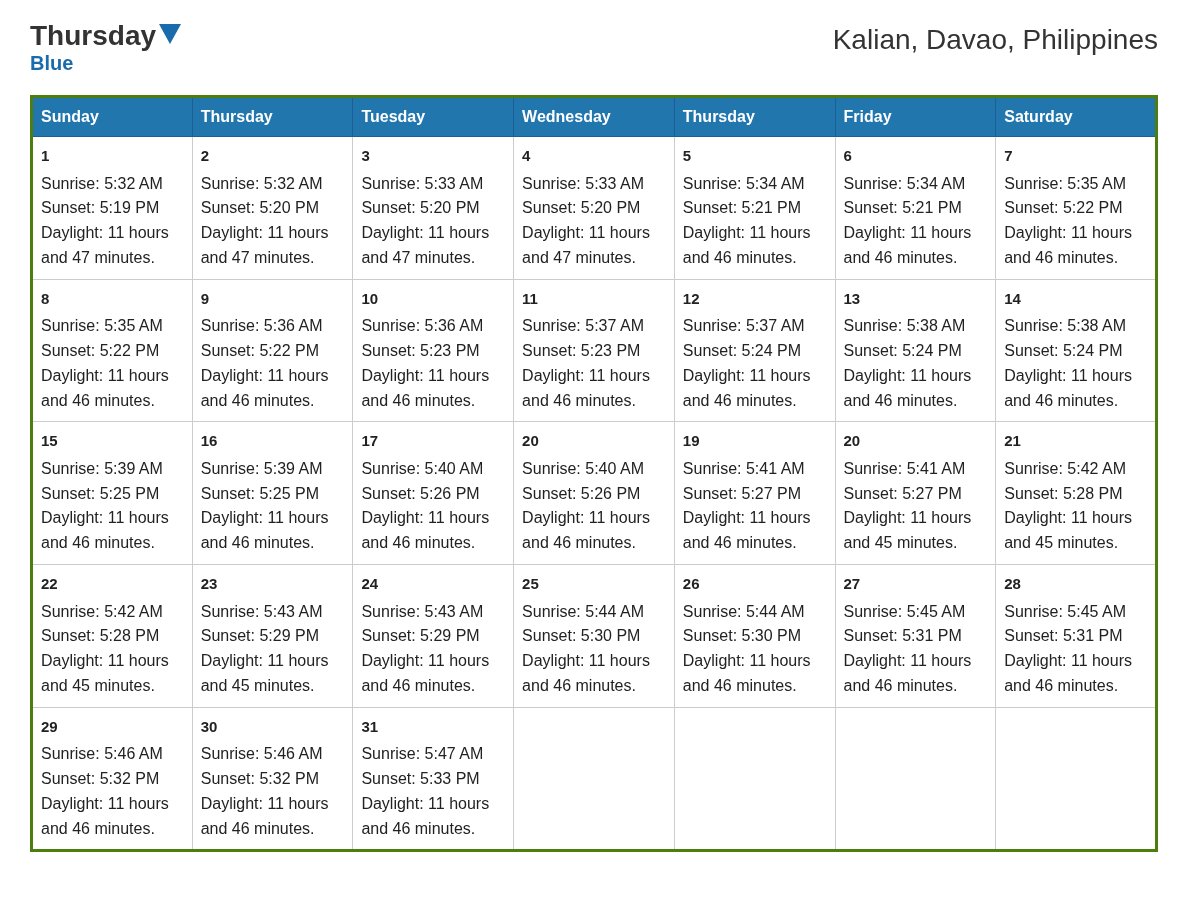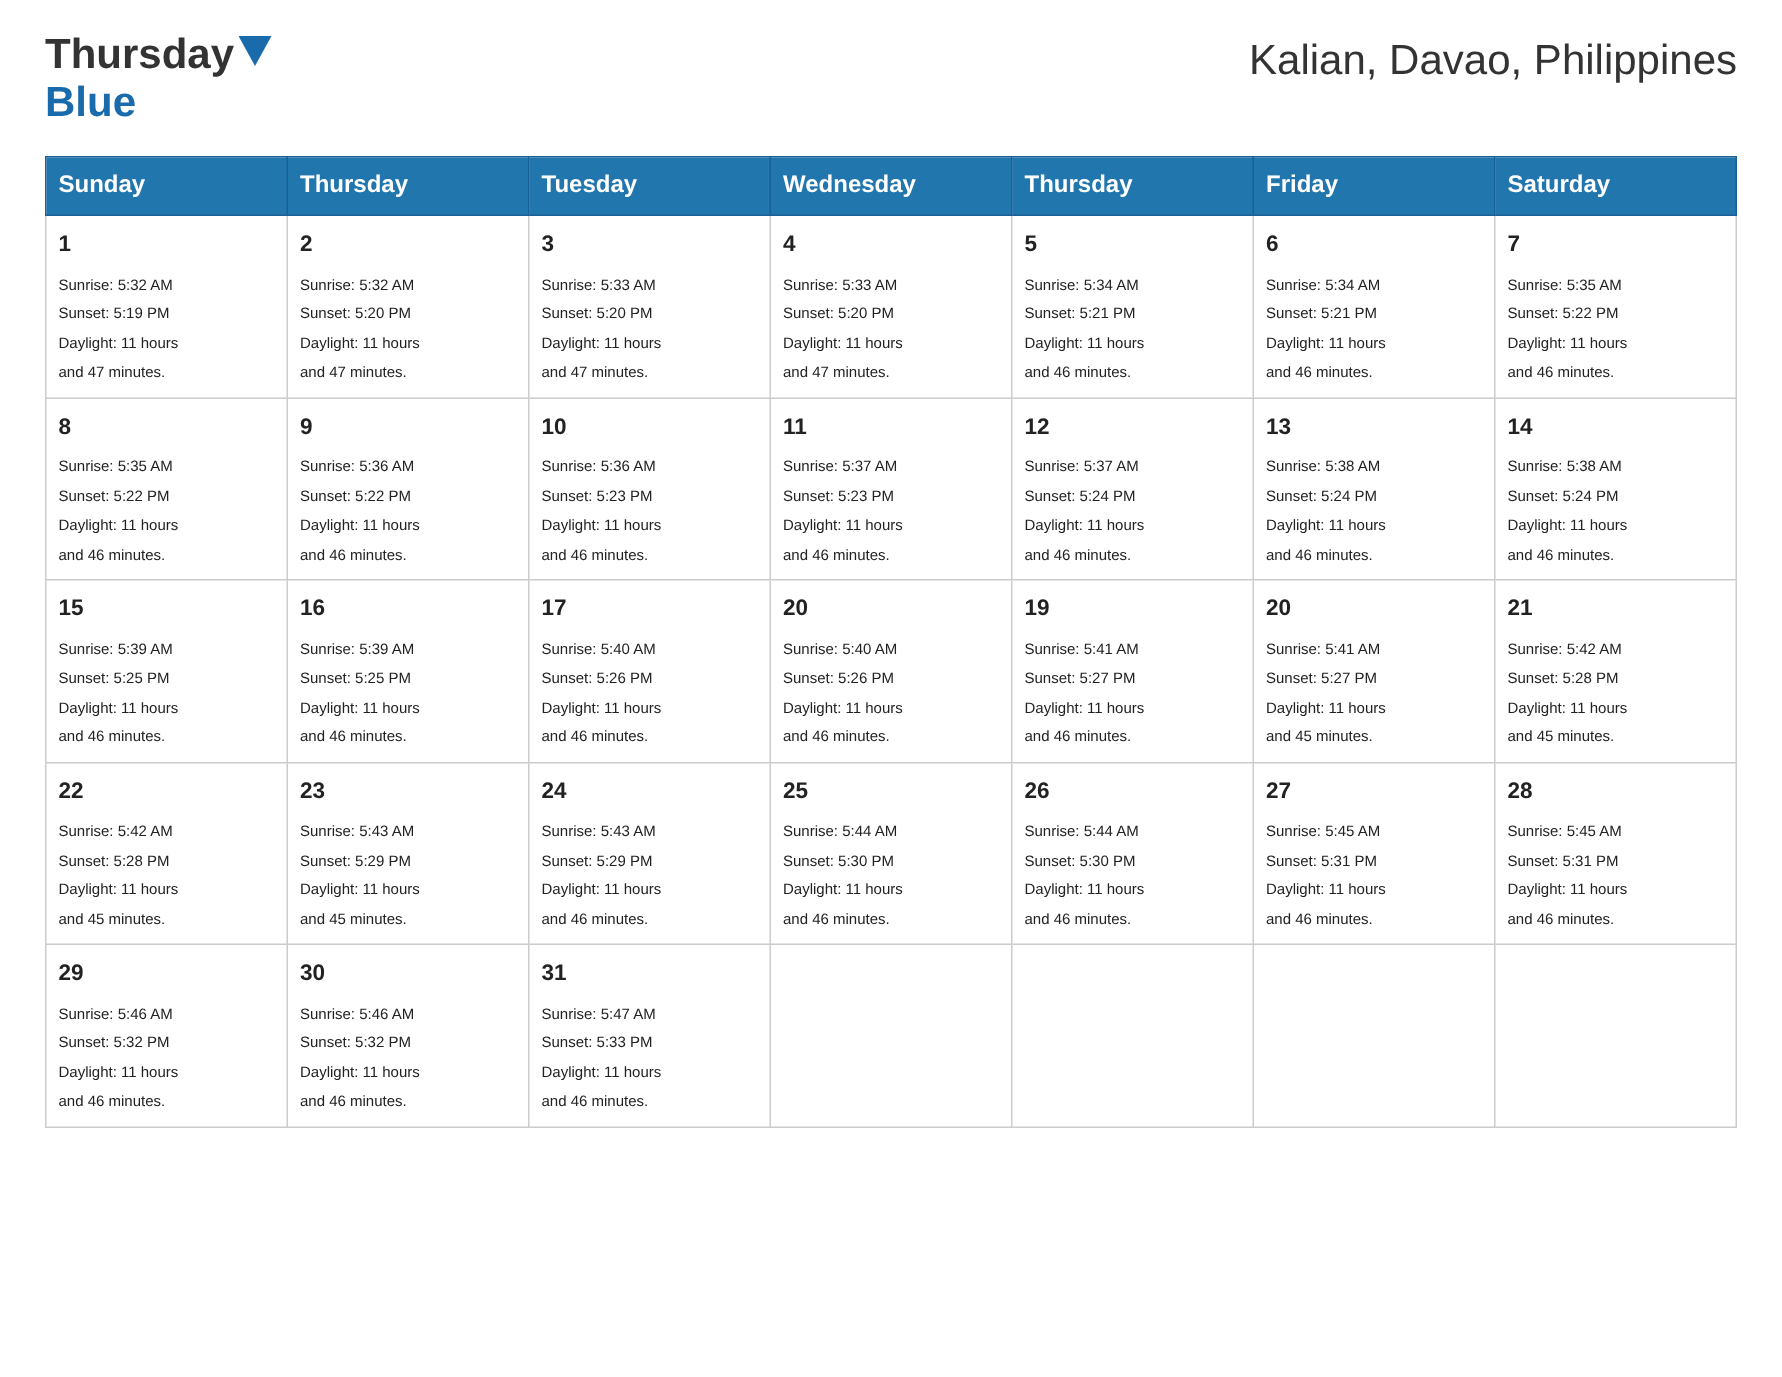--- a/index.html
+++ b/index.html
@@ -15,21 +15,21 @@
       justify-content: space-between;
       align-items: flex-start;
       margin-bottom: 20px;
     }
     .logo-text-general {
       font-size: 28px;
       font-weight: bold;
       color: #333;
     }
     .logo-text-blue {
-      font-size: 28px;
+      font-size: 20px;
       font-weight: bold;
       color: #1a6bab;
       text-align: center;
     }
     .title-section {
       text-align: right;
     }
     .month-year {
       font-size: 52px;
       font-weight: bold;
@@ -37,21 +37,21 @@
       line-height: 1.1;
     }
     .location {
       font-size: 28px;
       color: #333;
       margin-top: 4px;
     }
     .calendar {
       width: 100%;
       border-collapse: collapse;
-      border: 1px solid #4d7c0f;
+      border: 3px solid #4d7c0f;
     }
     .calendar th {
       background-color: #2176ae;
       color: #fff;
       font-size: 16px;
       font-weight: bold;
       padding: 10px 8px;
       text-align: left;
       border: 1px solid #1a5f96;
     }
@@ -65,21 +65,21 @@
       color: #222;
       line-height: 1.5;
     }
     .day-number {
       font-size: 15px;
       font-weight: bold;
       margin-bottom: 4px;
       display: block;
     }
     .day-info {
-      font-size: 10px;
+      font-size: 16px;
       color: #222;
       line-height: 1.55;
       margin-top: 40px;
     }
     .empty-cell {
       background: #fff;
     }
     .logo-wrapper {
       display: flex;
       flex-direction: column;

